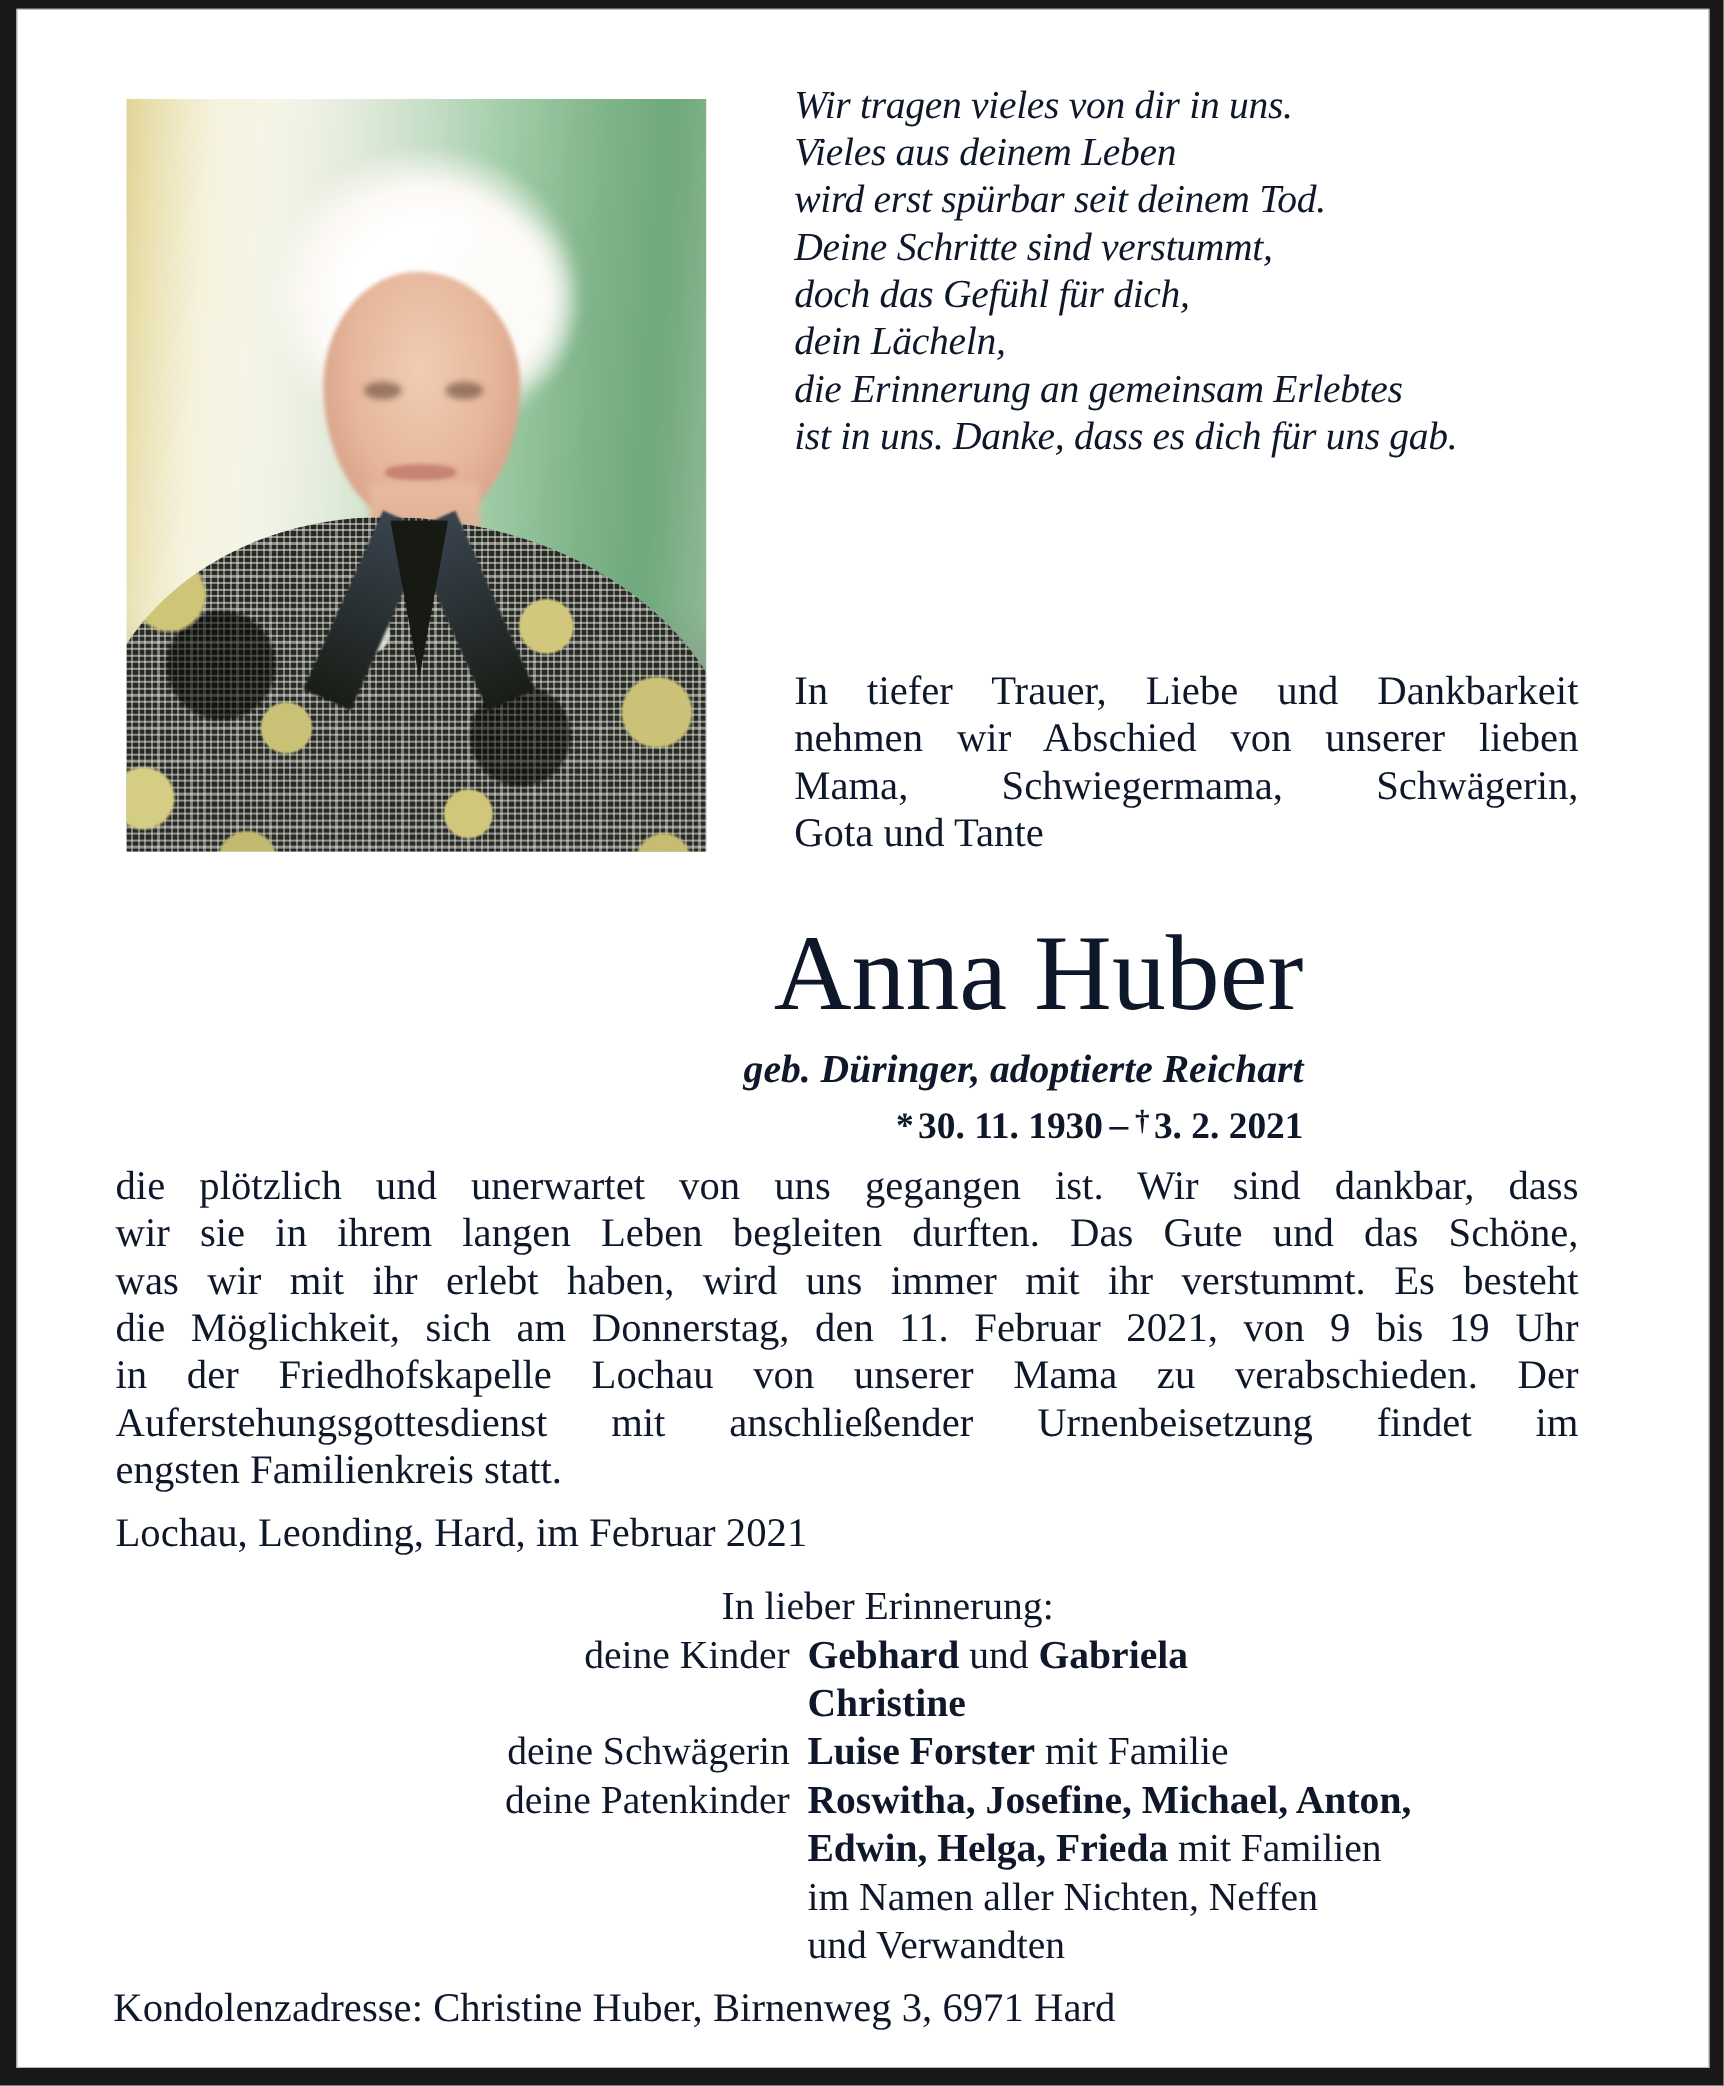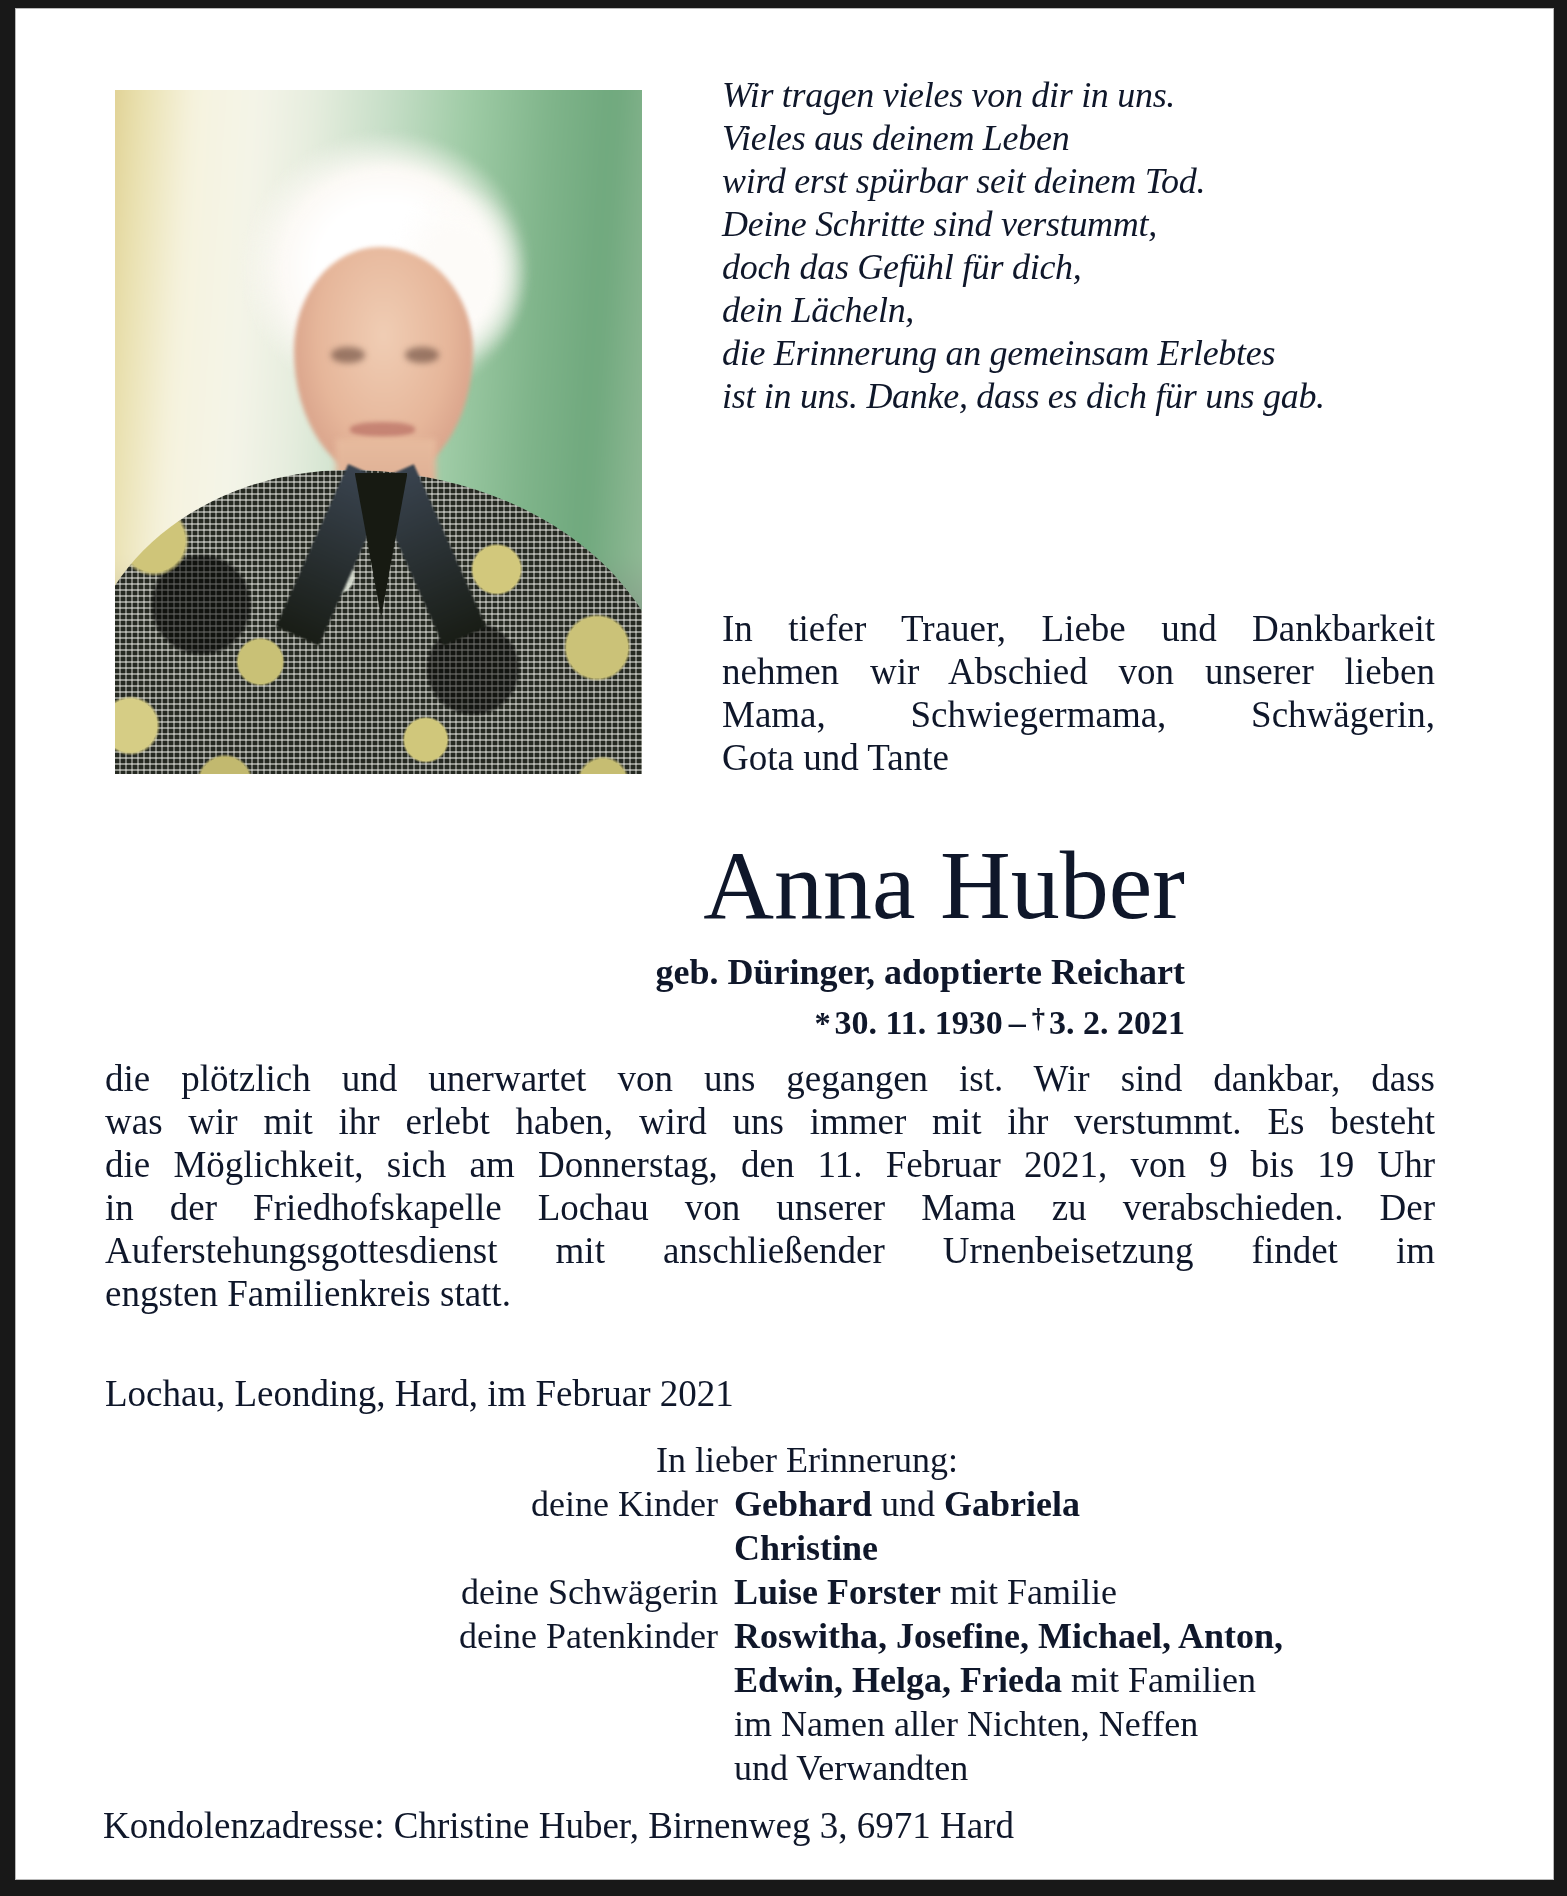--- a/index.html
+++ b/index.html
@@ -62,21 +62,21 @@
   
   .poem{position:absolute;left:722px;top:74px;white-space:nowrap;}
   .pline{font-style:italic;font-size:36px;line-height:43px;letter-spacing:-0.3px;}
 
   .intro{position:absolute;left:722px;top:607px;width:713px;}
   .intro .jl,.body .jl{font-size:37px;line-height:43px;text-align:justify;text-align-last:justify;}
   .intro .ll,.body .ll{font-size:37px;line-height:43px;text-align:left;}
 
   .centerblock{position:absolute;left:105px;top:833px;width:1080px;text-align:right;}
   .name{font-size:98px;line-height:105px;white-space:nowrap;}
-  .maiden{font-size:36px;line-height:48px;font-weight:bold;margin-top:10px;white-space:nowrap;}
+  .maiden{font-size:36px;line-height:48px;font-weight:bold;margin-top:10px;white-space:nowrap;font-style:italic;}
   .dates{font-size:34px;line-height:44px;font-weight:bold;white-space:nowrap;}
   .dates .sep{margin:0 6px;}
   .dates .sym{display:inline-block;}
   .dates .star{font-size:0.95em;margin-right:4px;}
   .dates .dagger{font-size:0.78em;vertical-align:0.28em;margin-right:4px;}
 
   .body{position:absolute;left:105px;top:1057px;width:1330px;}
 
   .dateline{position:absolute;left:105px;top:1372px;font-size:37px;white-space:nowrap;}
   .dateline .b{font-weight:normal;}
@@ -132,20 +132,21 @@
   <div class="centerblock">
     <div class="name">Anna Huber</div>
     <div class="maiden">geb. Düringer, adoptierte Reichart</div>
     <div class="dates">
       <span class="sym star">*</span><span>30. 11. 1930</span><span class="sep">–</span><span class="sym dagger">†</span><span>3. 2. 2021</span>
     </div>
   </div>
 
   <div class="body">
       <div class="jl">die plötzlich und unerwartet von uns gegangen ist. Wir sind dankbar, dass</div>
+      <div class="jl">wir sie in ihrem langen Leben begleiten durften. Das Gute und das Schöne,</div>
       <div class="jl">was wir mit ihr erlebt haben, wird uns immer mit ihr verstummt. Es besteht</div>
       <div class="jl">die Möglichkeit, sich am Donnerstag, den 11. Februar 2021, von 9 bis 19 Uhr</div>
       <div class="jl">in der Friedhofskapelle Lochau von unserer Mama zu verabschieden. Der</div>
       <div class="jl">Auferstehungsgottesdienst mit anschließender Urnenbeisetzung findet im</div>
       <div class="ll">engsten Familienkreis statt.</div>
     </div>
 
   <div class="dateline">
     <span class="b">Lochau, Leonding, Hard,</span>
     <span>im Februar 2021</span>

